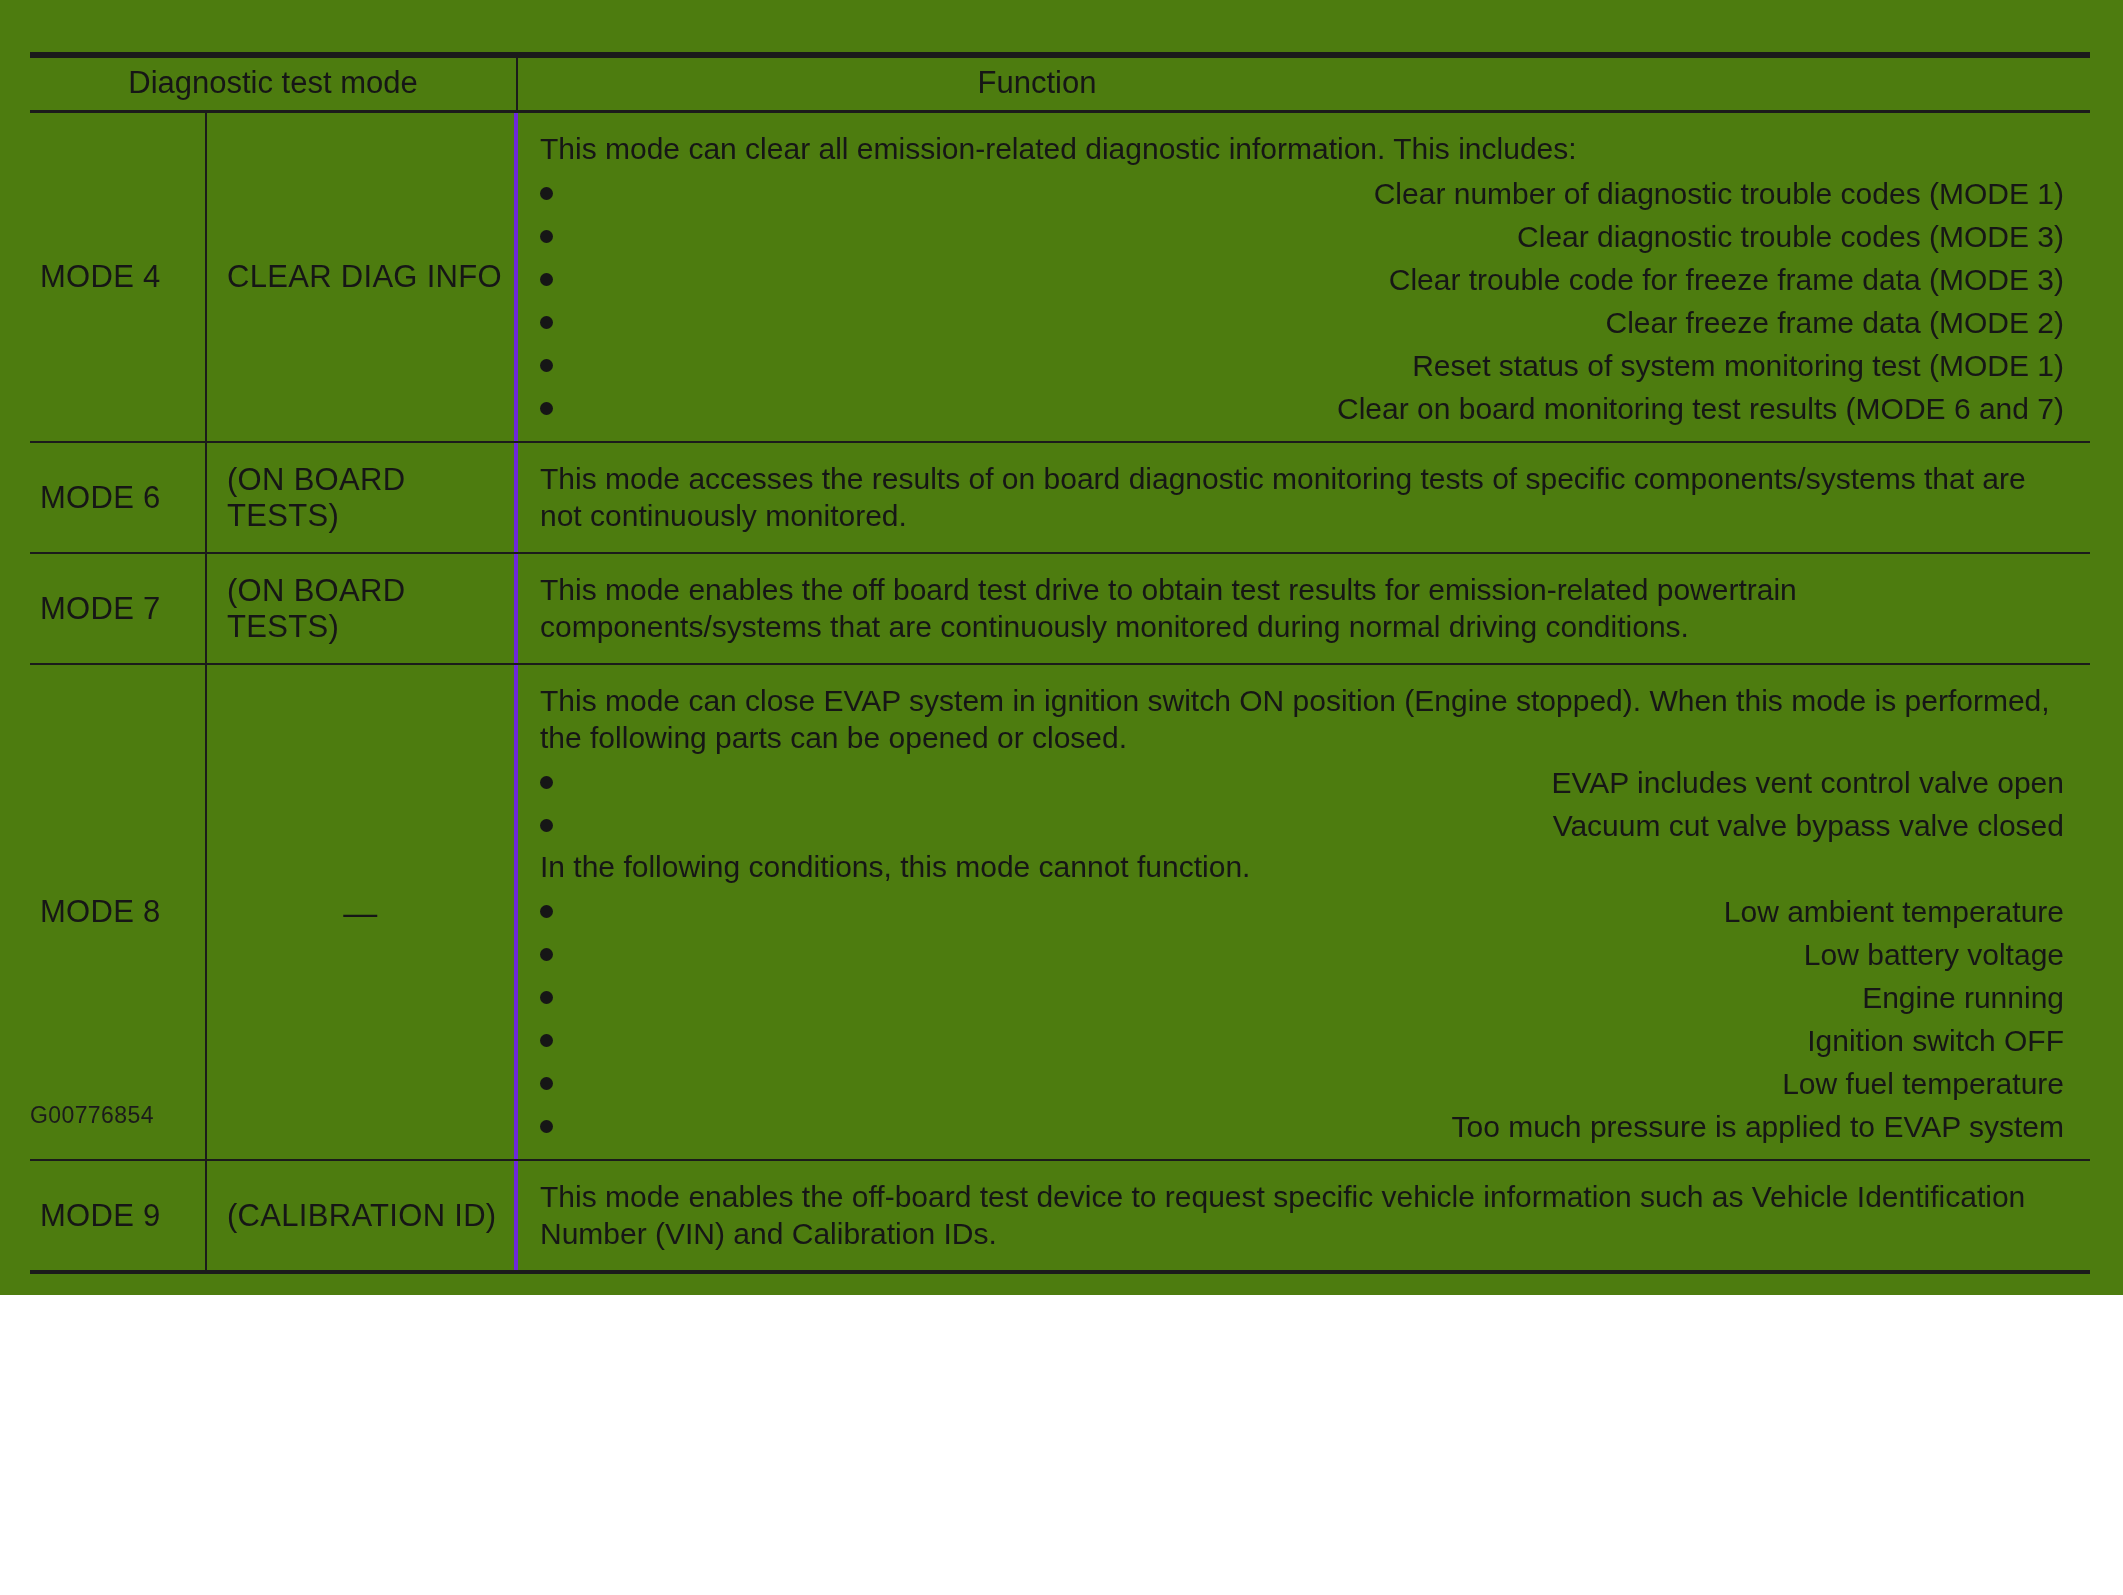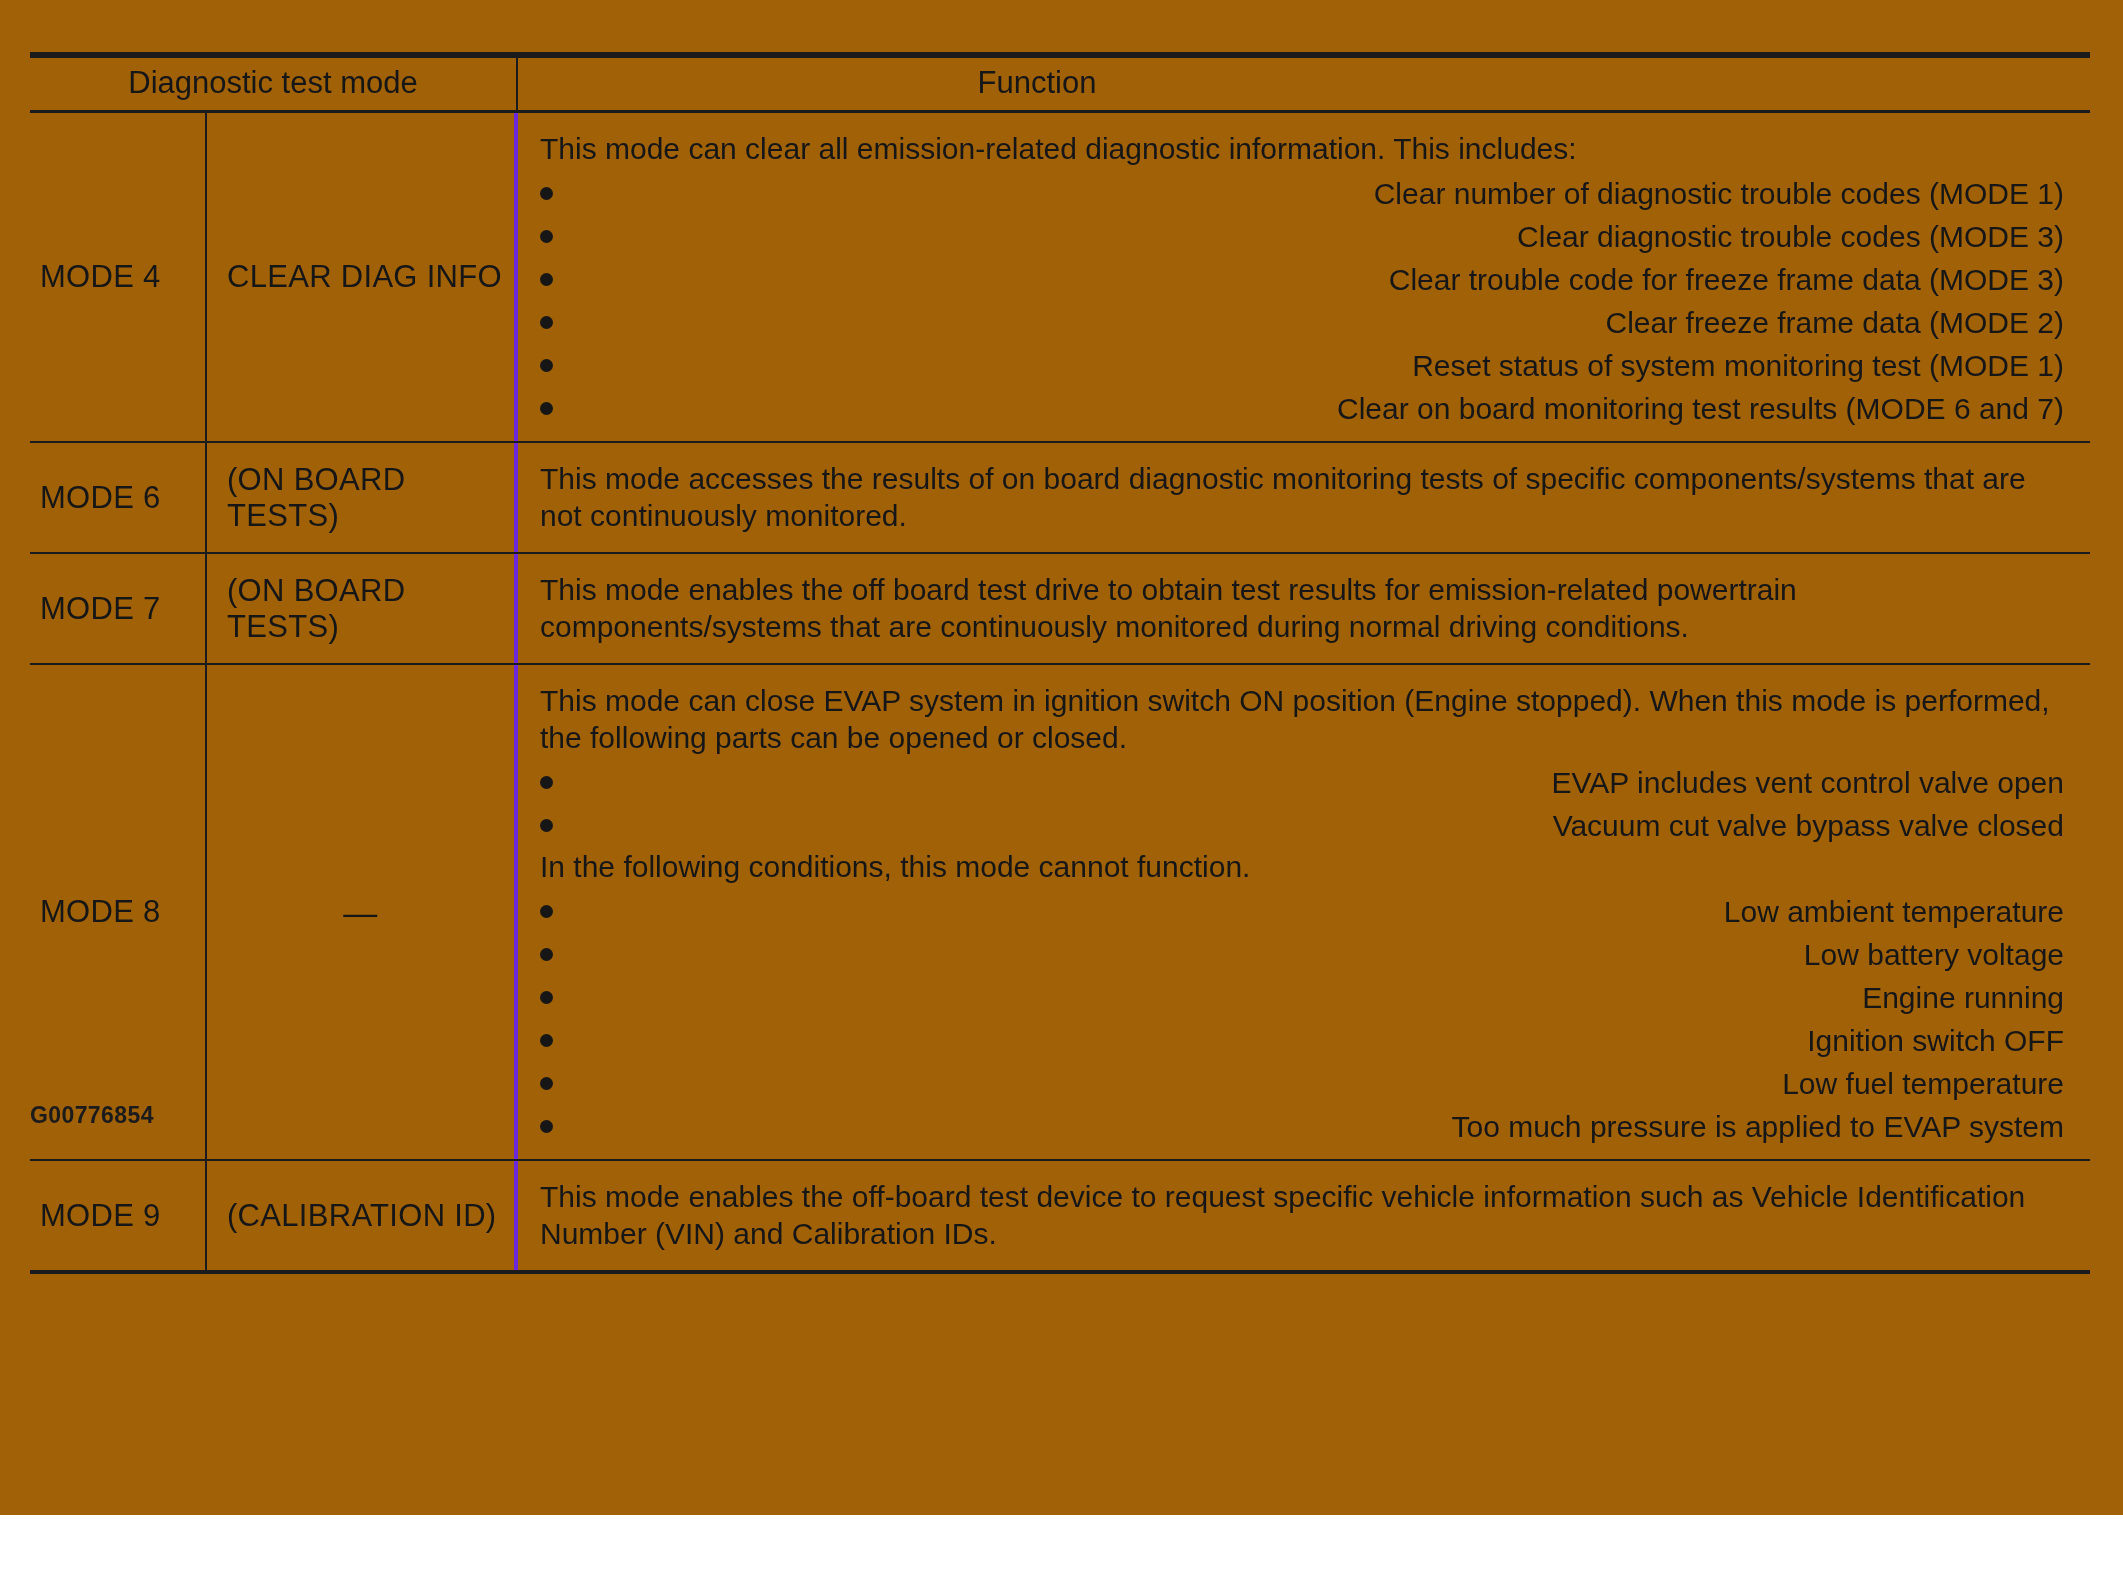--- a/index.html
+++ b/index.html
@@ -1,21 +1,21 @@
 <!DOCTYPE html>
 <html><head>
 <meta charset="utf-8">
 <style>
   * { box-sizing: border-box; }
   html, body { margin: 0; padding: 0; background: #ffffff; }
   .page {
     position: relative;
     width: 2123px;
-    height: 1515px;
-    background: #a16207;
+    height: 1295px;
+    background: #4d7c0f;
     font-family: "Liberation Sans", "DejaVu Sans", sans-serif;
     color: #161616;
     overflow: hidden;
     padding-left: 24px;
   }
   .table {
     position: absolute;
     left: 30px;
     top: 52px;
     width: 2060px;
@@ -100,21 +100,21 @@
     width: 13px;
     height: 13px;
     border-radius: 50%;
     background: #161616;
   }
   .figure-id {
     position: absolute;
     left: 30px;
     top: 1102px;
     font-size: 23px;
-    font-weight: bold;
+    font-weight: normal;
     letter-spacing: 0.4px;
     color: #1b1b1b;
     text-align: right;
   }
 </style>
 </head>
 <body>
 
 <div class="page">
   <div class="table">

